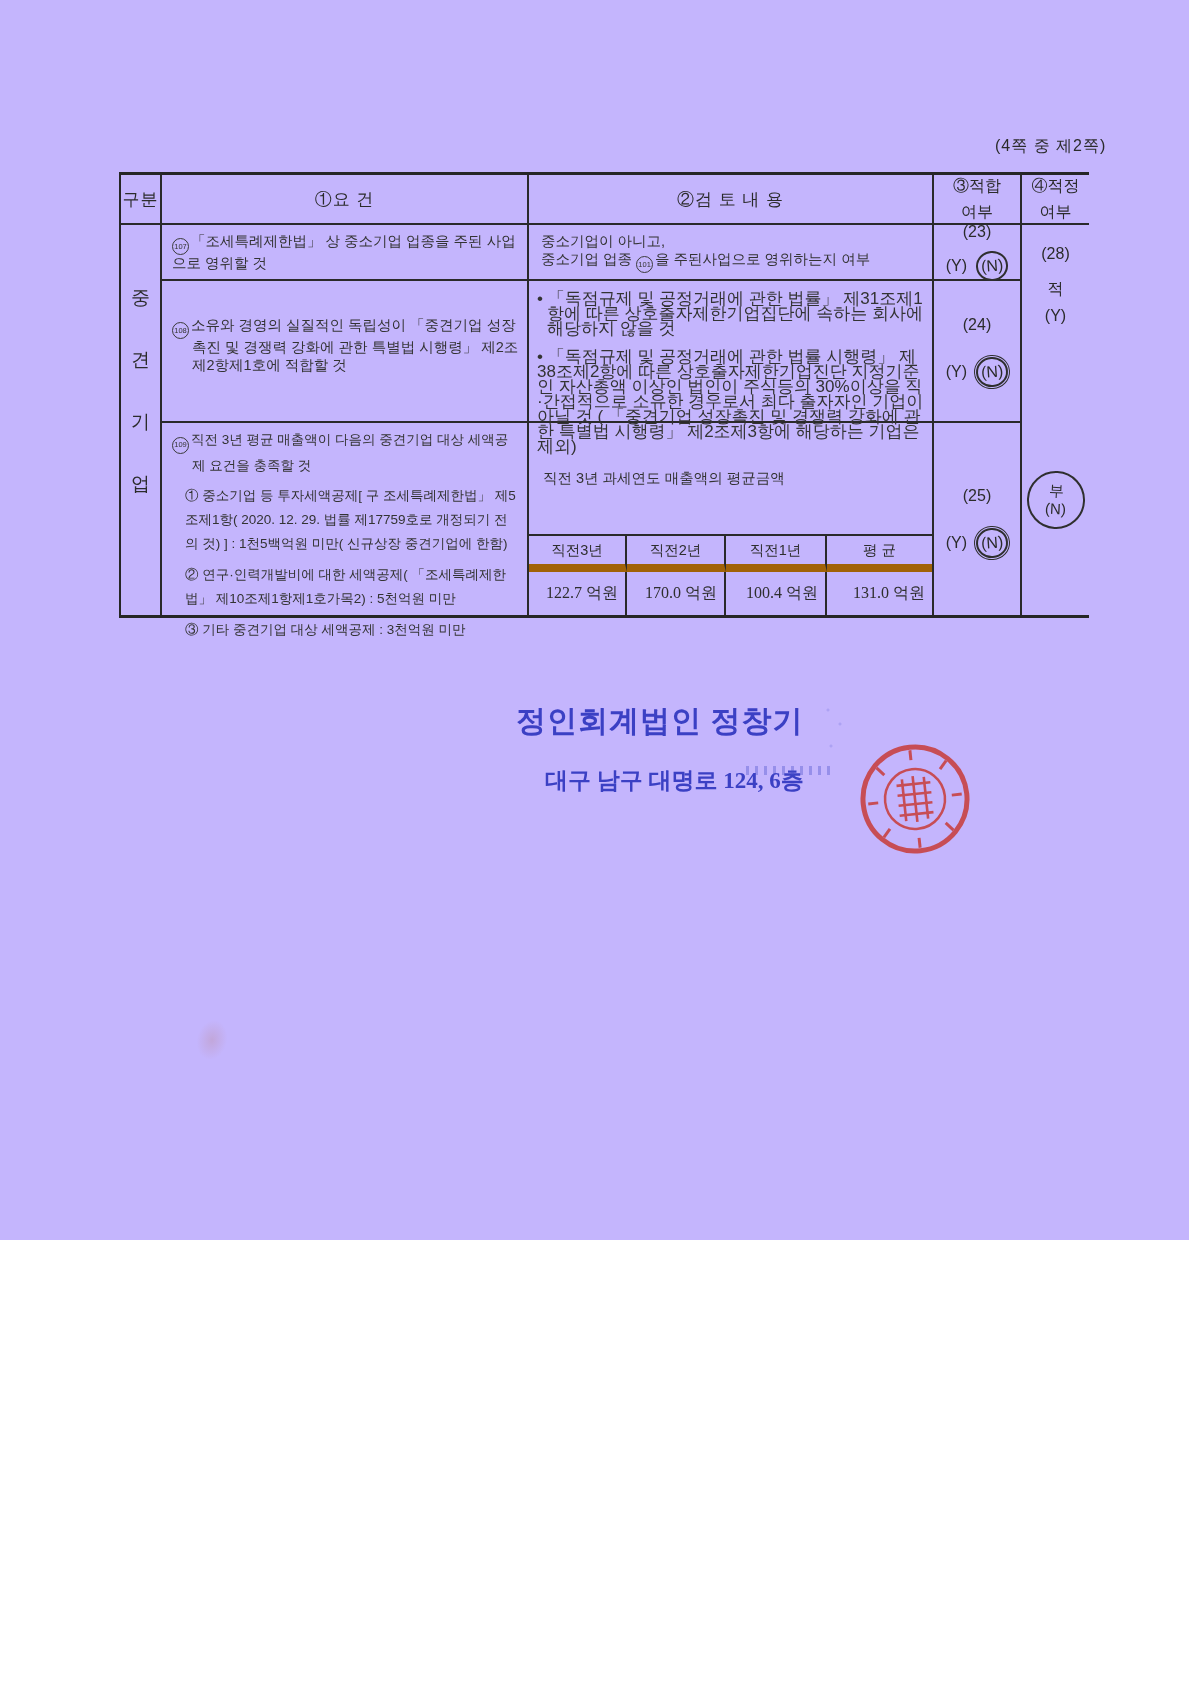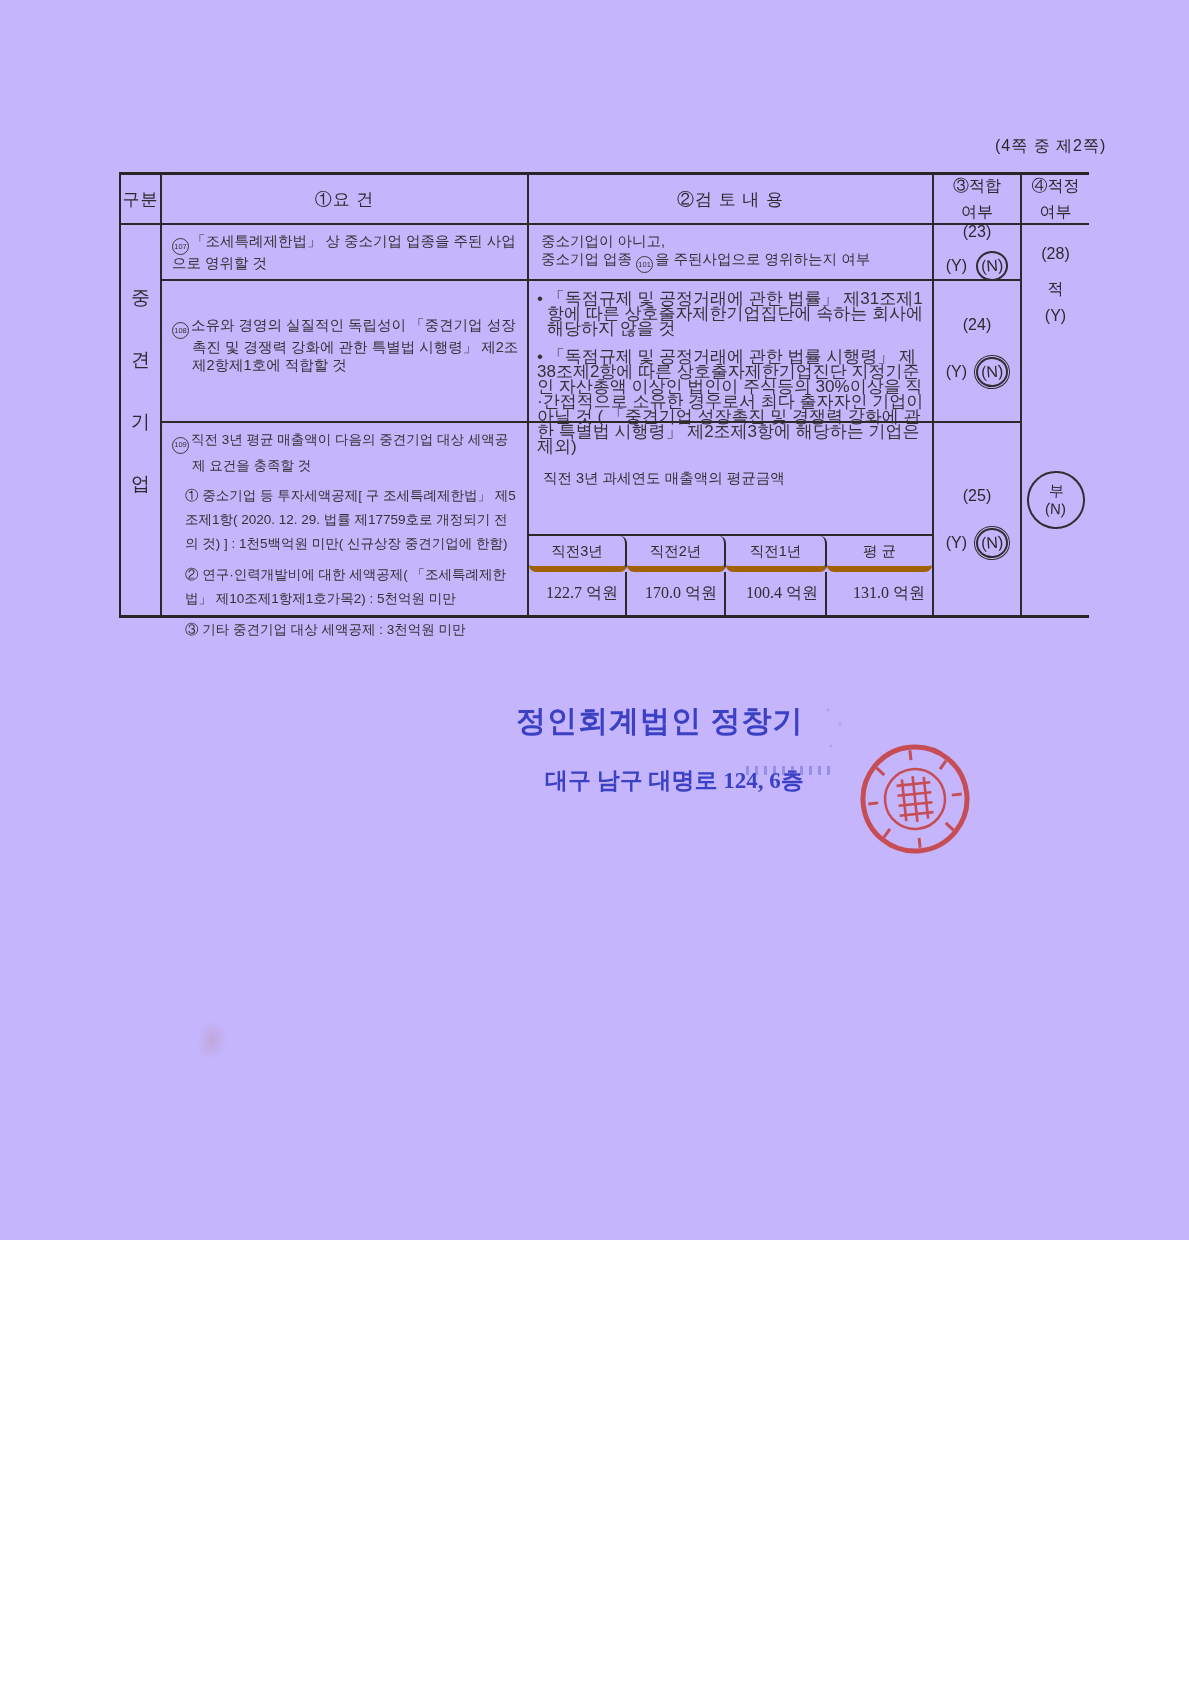--- a/index.html
+++ b/index.html
@@ -94,22 +94,21 @@
   }
   .subgrid {
     flex: 1;
     display: grid;
     grid-template-columns: 98px 99px 101px 1fr;
     grid-template-rows: 36px 1fr;
   }
   .sub-h {
     display:flex; align-items:center; justify-content:center;
     font-size: 14.5px; color:#2e2e2e;
-    border-bottom: 6px solid #a16207;
-    border-radius: 7px;
+    border-bottom: 8px solid #a16207;
   }
   .sub-v {
     display:flex; align-items:center; justify-content:flex-end;
     padding-right: 7px;
     font-family: Liberation Serif, serif;
     font-size: 16px; color:#2e2e2e;
   }
   
   .stamp-reg {
     position: absolute; left: 552px; top: 652px;

